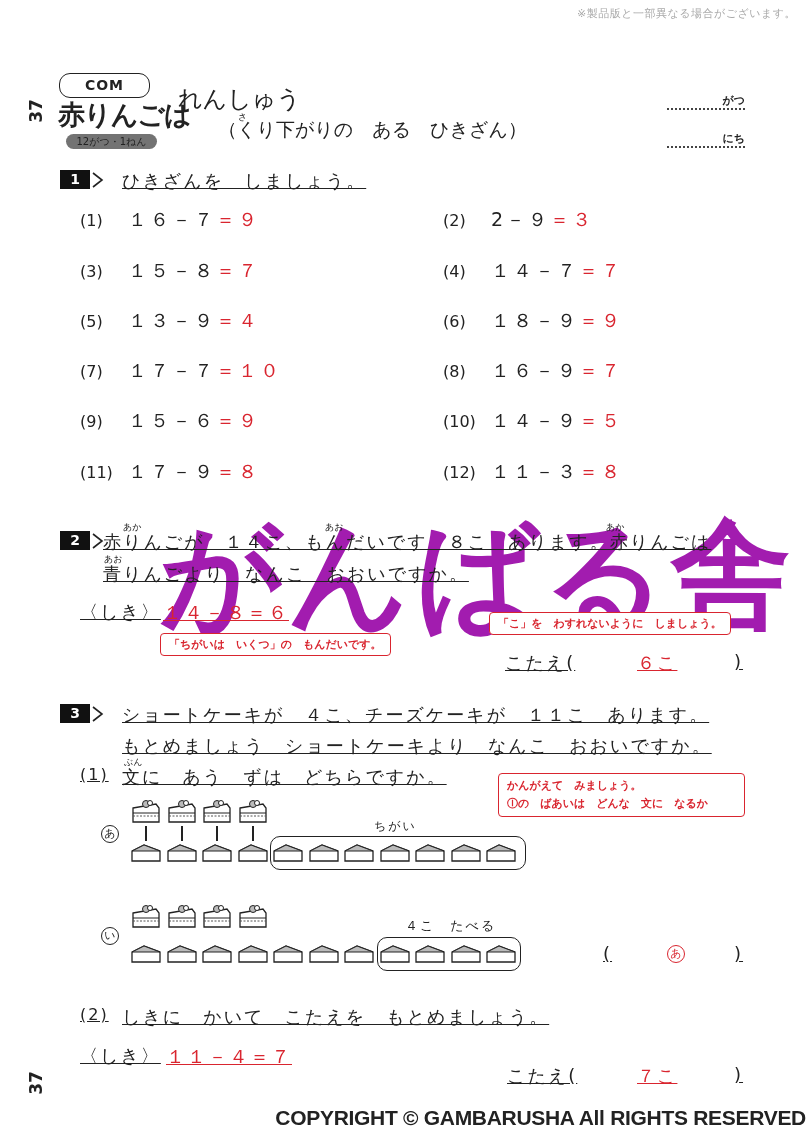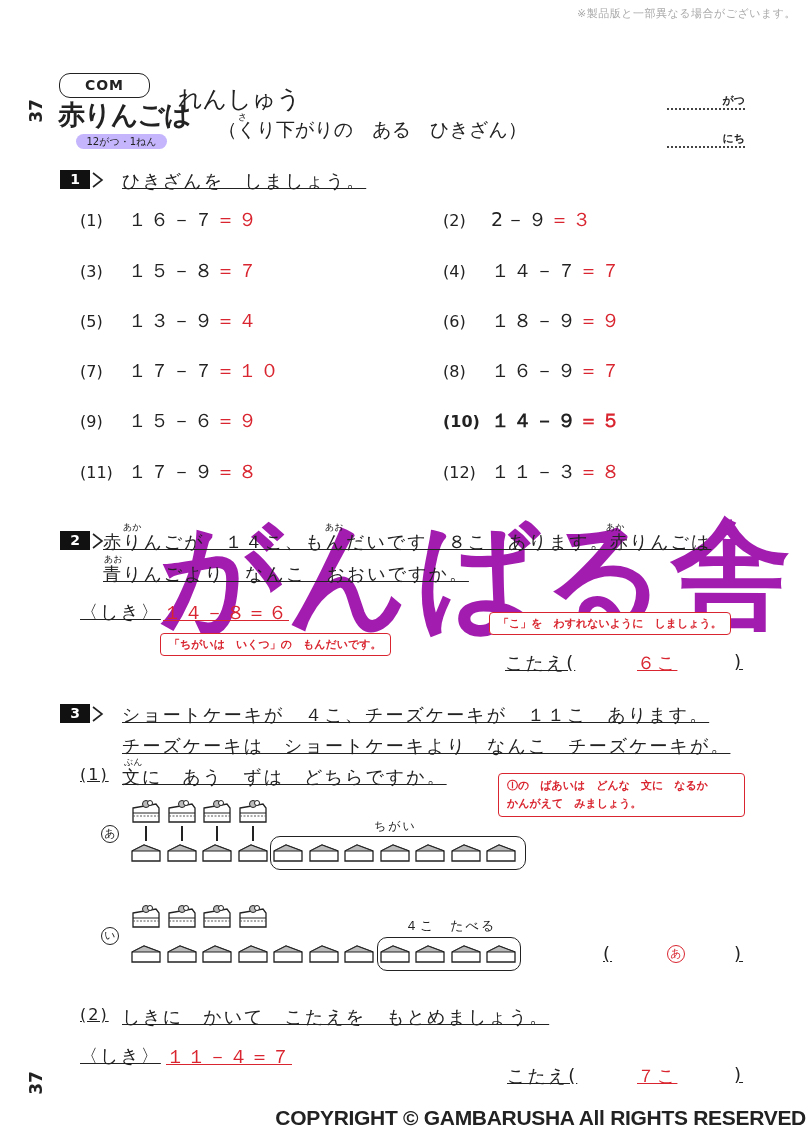--- a/index.html
+++ b/index.html
@@ -5,21 +5,21 @@
   * { box-sizing: border-box; margin: 0; padding: 0; }
   html, body { width: 806px; height: 1140px; background: #fff; overflow: hidden; }
   body { position: relative; font-family: "DejaVu Sans", sans-serif; color: #222; }
   .abs { position: absolute; }
   .red { color: #d9252f; }
   .notice { right: 10px; top: 6px; font-size: 11px; color: #aaa; letter-spacing: 0.5px; }
   .page-num { font-size: 17px; font-weight: bold; transform: rotate(-90deg); transform-origin: center; }
   .com-box { left: 59px; top: 73px; width: 91px; height: 25px; border: 1.5px solid #222; border-radius: 11px;
              font-size: 14px; font-weight: bold; text-align: center; line-height: 22px; letter-spacing: 1px; }
   .subject { left: 58px; top: 97px; font-size: 27px; font-weight: bold; letter-spacing: -1px; }
-  .grade-pill { left: 76px; top: 134px; width: 91px; height: 15px; background: #c4b5fd; border-radius: 8px;
+  .grade-pill { left: 66px; top: 134px; width: 91px; height: 15px; background: #737373; border-radius: 8px;
                 font-size: 10px; text-align: center; line-height: 15px; }
   .title1 { left: 178px; top: 83px; font-size: 24px; }
   .title2 { left: 172px; top: 117px; font-size: 19px; margin-left: 46px; }
   .ruby-small { font-size: 9px; }
   .date-label { font-size: 11px; font-weight: bold; text-align: right; width: 78px; }
   .date-line { width: 78px; border-bottom: 2px dotted #444; }
   .qbadge { width: 30px; height: 19px; background: #111; color: #fff; font-size: 14px; font-weight: bold;
             text-align: center; line-height: 19px; }
   .qtext { font-size: 18px; letter-spacing: 2px; text-decoration: underline; }
   .prob { font-size: 19px; letter-spacing: 3px; }
@@ -62,21 +62,21 @@
 
 <div class="abs prob z1" style="left:80px;top:207px;"><span class="num">(1)</span><span>１６－７</span><span class="red">＝９</span></div>
 <div class="abs prob z1" style="left:443px;top:207px;"><span class="num">(2)</span><span>2－９</span><span class="red">＝３</span></div>
 <div class="abs prob z1" style="left:80px;top:258px;"><span class="num">(3)</span><span>１５－８</span><span class="red">＝７</span></div>
 <div class="abs prob z1" style="left:443px;top:258px;"><span class="num">(4)</span><span>１４－７</span><span class="red">＝７</span></div>
 <div class="abs prob z1" style="left:80px;top:308px;"><span class="num">(5)</span><span>１３－９</span><span class="red">＝４</span></div>
 <div class="abs prob z1" style="left:443px;top:308px;"><span class="num">(6)</span><span>１８－９</span><span class="red">＝９</span></div>
 <div class="abs prob z1" style="left:80px;top:358px;"><span class="num">(7)</span><span>１７－７</span><span class="red">＝１０</span></div>
 <div class="abs prob z1" style="left:443px;top:358px;"><span class="num">(8)</span><span>１６－９</span><span class="red">＝７</span></div>
 <div class="abs prob z1" style="left:80px;top:408px;"><span class="num">(9)</span><span>１５－６</span><span class="red">＝９</span></div>
-<div class="abs prob z1" style="left:443px;top:408px;font-weight:bold;"><span class="num">(10)</span><span>１４－９</span><span class="red">＝５</span></div>
+<div class="abs prob z1" style="left:443px;top:408px;"><span class="num">(10)</span><span>１４－９</span><span class="red">＝５</span></div>
 <div class="abs prob z1" style="left:80px;top:459px;"><span class="num">(11)</span><span>１７－９</span><span class="red">＝８</span></div>
 <div class="abs prob z1" style="left:443px;top:459px;"><span class="num">(12)</span><span>１１－３</span><span class="red">＝８</span></div>
 
 <div class="abs qbadge z1" style="left:60px;top:531px;">2</div>
 <div class="abs z1" style="left:92px;top:533px;"><svg width="12" height="16">
       <path d="M1 1 L10 8 L1 15" fill="none" stroke="#222" stroke-width="1.6"></path>
     </svg></div>
 <div class="abs ruby-small z1" style="left:123px;top:521px;">あか</div>
 <div class="abs ruby-small z1" style="left:325px;top:521px;">あお</div>
 <div class="abs ruby-small z1" style="left:606px;top:521px;">あか</div>
@@ -89,27 +89,27 @@
 <div class="abs hint z1" style="left:489px;top:612px;">「こ」を　わすれないように　しましょう。</div>
 <div class="abs qtext z1" style="left:505px;top:651px;">こたえ(</div>
 <div class="abs qtext red z1" style="left:637px;top:651px;">６こ</div>
 <div class="abs qtext z1" style="left:734px;top:651px;">)</div>
 
 <div class="abs qbadge" style="left:60px;top:704px;">3</div>
 <div class="abs" style="left:92px;top:706px;"><svg width="12" height="16">
       <path d="M1 1 L10 8 L1 15" fill="none" stroke="#222" stroke-width="1.6"></path>
     </svg></div>
 <div class="abs qtext" style="left:122px;top:703px;">ショートケーキが　４こ、チーズケーキが　１１こ　あります。</div>
-<div class="abs qtext" style="left:122px;top:734px;">チーズケーキは　ショートケーキより　なんこ　チーズケーキが。</div>
+<div class="abs qtext" style="left:122px;top:734px;">もとめましょう　ショートケーキより　なんこ　おおいですか。</div>
 <div class="abs qtext" style="left:80px;top:765px;font-size:16px;">(1)</div>
 <div class="abs ruby-small" style="left:124px;top:756px;">ぶん</div>
 <div class="abs qtext" style="left:122px;top:765px;">文に　あう　ずは　どちらですか。</div>
 <div class="abs hint" style="left:498px;top:773px;width:247px;line-height:18px;">
+  <div>かんがえて　みましょう。</div>
   <div>Ⓘの　ばあいは　どんな　文に　なるか</div>
-  <div>かんがえて　みましょう。</div>
 </div>
 
 <div class="abs circle-label" style="left:101px;top:825px;">あ</div>
 <div class="abs" style="left:374px;top:818px;font-size:12px;letter-spacing:2px;">ちがい</div>
 <div class="abs" id="shortcakes-a" style="left: 130px; top: 798px; display: flex; gap: 3.5px;">
     <span><svg width="32" height="28" viewBox="0 0 32 28">
         <path d="M3 10 L26 6 L29 10 L29 24 L3 24 Z" fill="#fff" stroke="#222" stroke-width="1.3"></path>
         <line x1="3" y1="15" x2="29" y2="15" stroke="#222" stroke-width="1"></line>
         <line x1="3" y1="18" x2="29" y2="18" stroke="#555" stroke-dasharray="2 1.5" stroke-width="1"></line>
         <circle cx="16" cy="6" r="3.5" fill="#bbb" stroke="#222" stroke-width="1"></circle>

